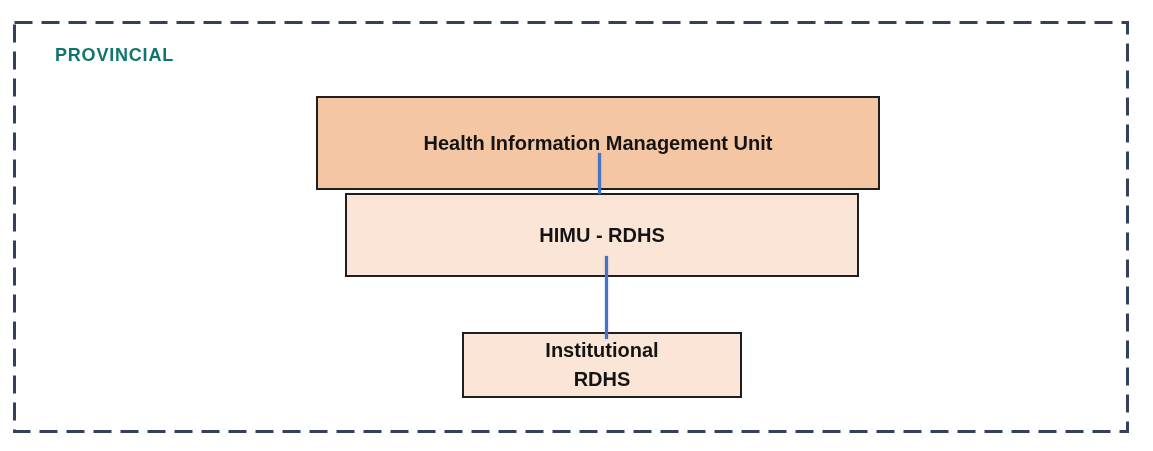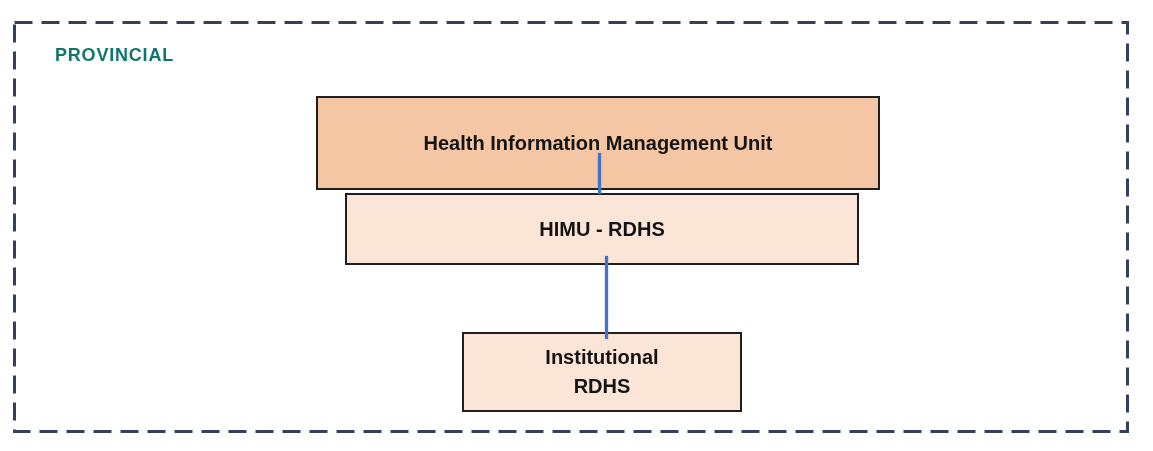--- a/index.html
+++ b/index.html
@@ -53,27 +53,27 @@
     width: 564px;
     height: 94px;
     background: #f5c6a3;
     border-width: 2.5px;
     margin-top: 36px;
   }
   .node-2 {
     left: 345px;
     top: 193px;
     width: 514px;
-    height: 72px;
+    height: 84px;
   }
   .node-3 {
     left: 462px;
     top: 332px;
     width: 280px;
-    height: 80px;
+    height: 66px;
     line-height: 29px;
   }
   .connector {
     position: absolute;
     width: 2.5px;
     background: #4472c4;
     box-shadow: 0 0 2px rgba(68, 114, 196, 0.55);
     z-index: 2;
   }
   .connector-1 {

